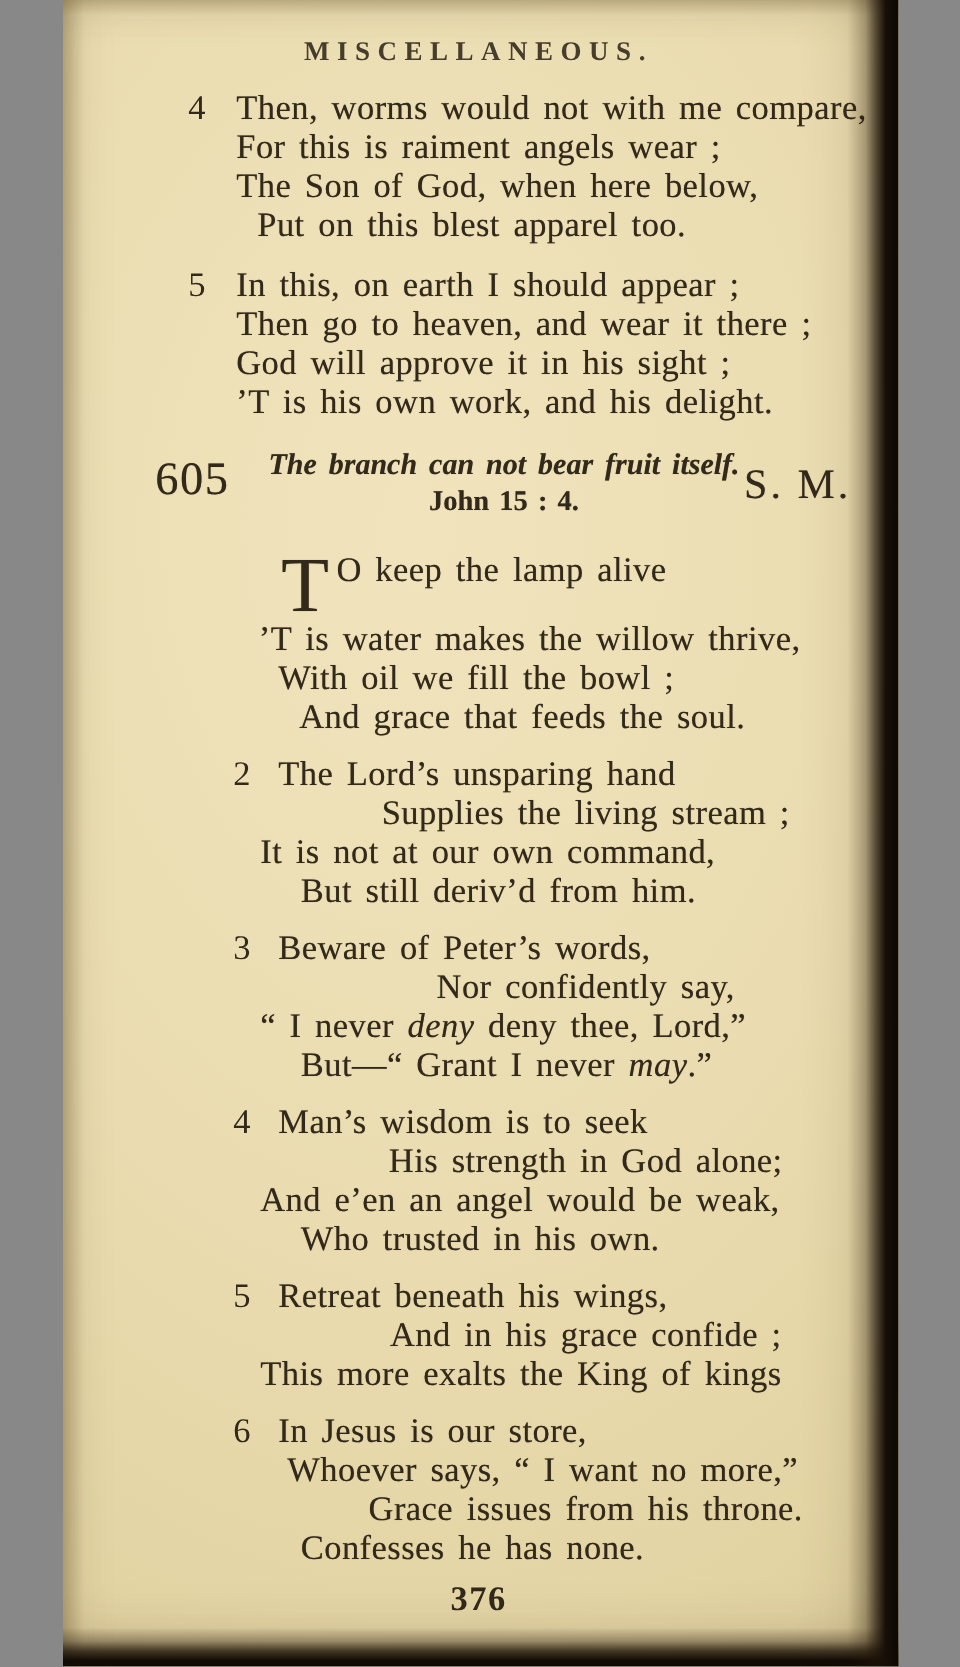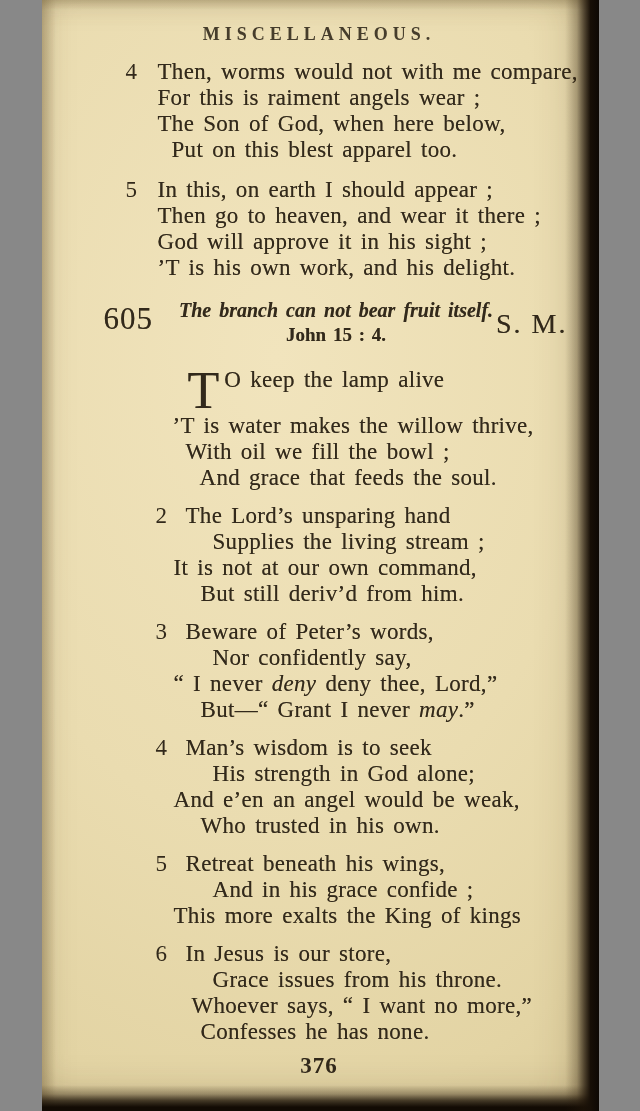--- a/index.html
+++ b/index.html
@@ -81,21 +81,21 @@
     word-spacing:2px;
     text-shadow:0 0 .5px rgba(50,40,20,.5);
   }
   
   .hymn-body{margin-left:116px;}
   .verse{position:relative;margin-top:12px;}
   .verse .vnum{
     position:absolute;left:-30px;top:0;
     font-size:23px;line-height:26px;
   }
-  .s1{margin-left:27px;}
+  .s1{margin-left:27px;text-align:center;}
   .s2{margin-left:-12px;}
   .s2b{margin-left:6px;}
   .s3{margin-left:15px;}
   
   .first-verse{margin-top:10px;}
   .dropcap{
     float:left;
     font-size:52px;
     line-height:44px;
     padding-top:2px;
@@ -217,22 +217,22 @@
       <div class="verse">
         <span class="vnum">5</span>
         <div class="line s0">Retreat beneath his wings,</div>
         <div class="line s1">And in his grace confide ;</div>
         <div class="line s2">This more exalts the King of kings</div>
       </div>
 
       <div class="verse">
         <span class="vnum">6</span>
         <div class="line s0">In Jesus is our store,</div>
+        <div class="line s2b">Whoever says, “ I want no more,”</div>
         <div class="line s1">Grace issues from his throne.</div>
-        <div class="line s2b">Whoever says, “ I want no more,”</div>
         <div class="line s3">Confesses he has none.</div>
       </div>
 
     </section>
 
     <div class="page-number">376</div>
   </div>
 
   <div class="edge-left"></div>
   <div class="edge-top"></div>

